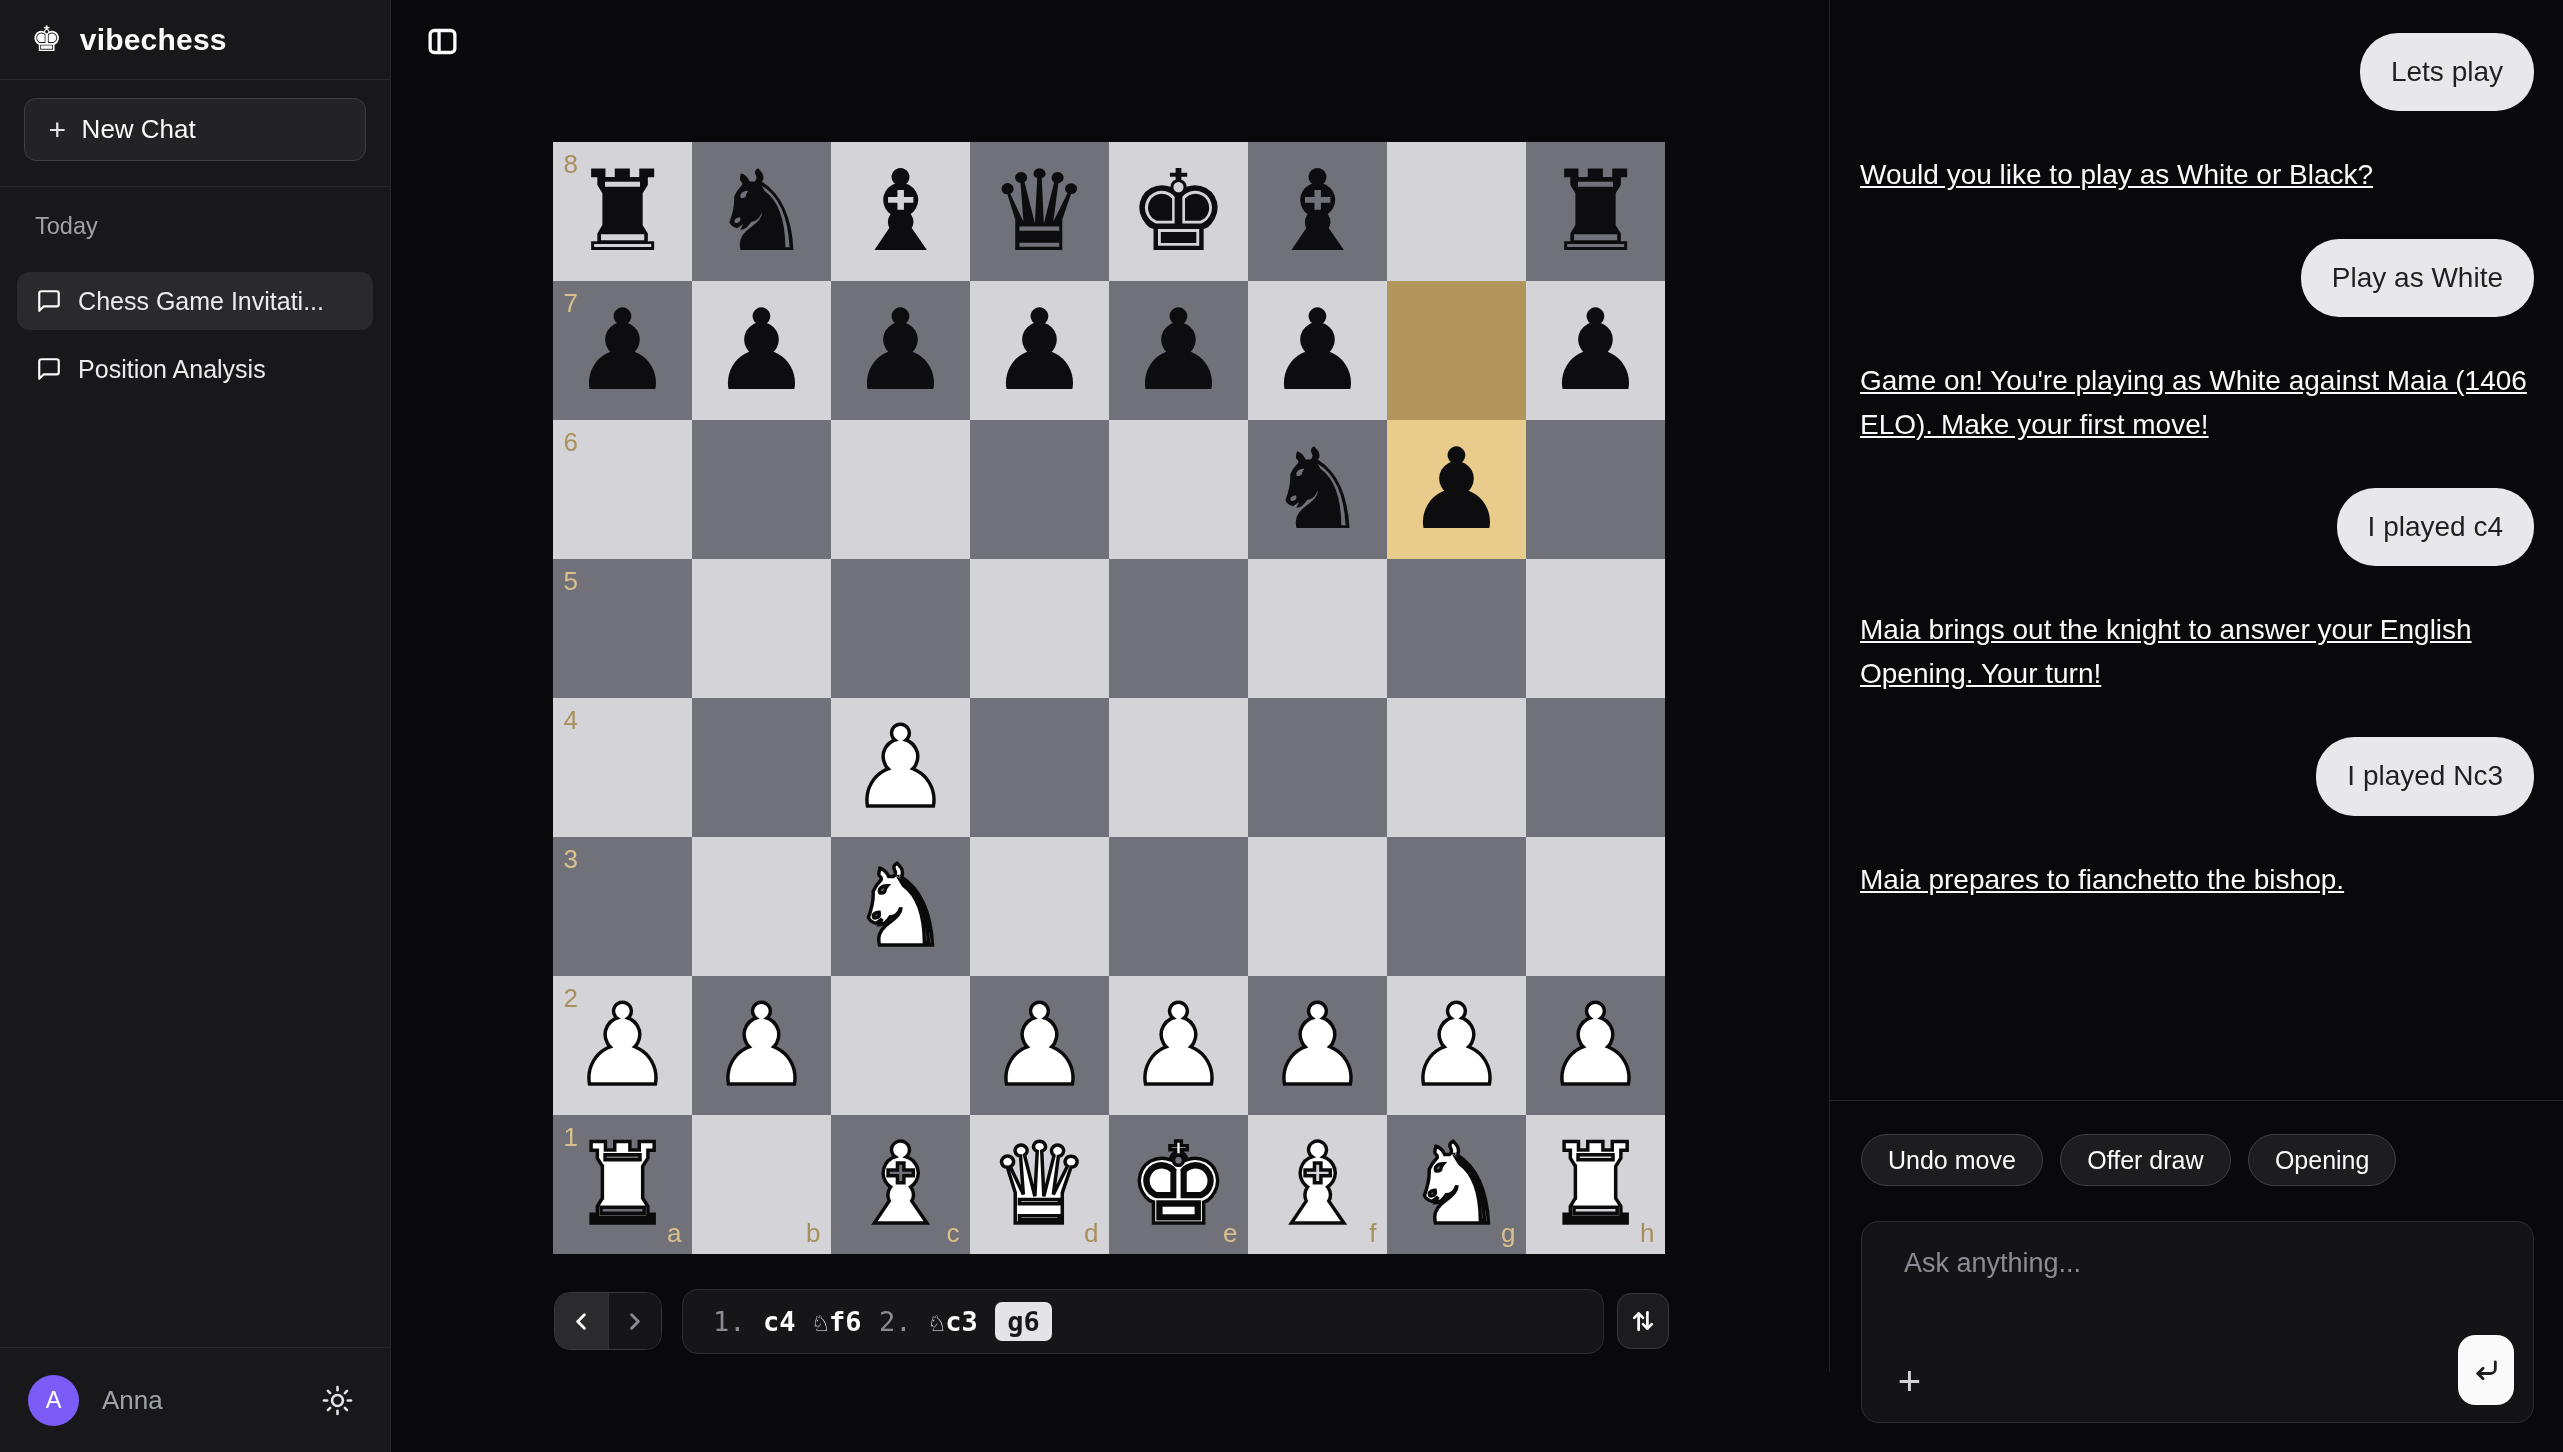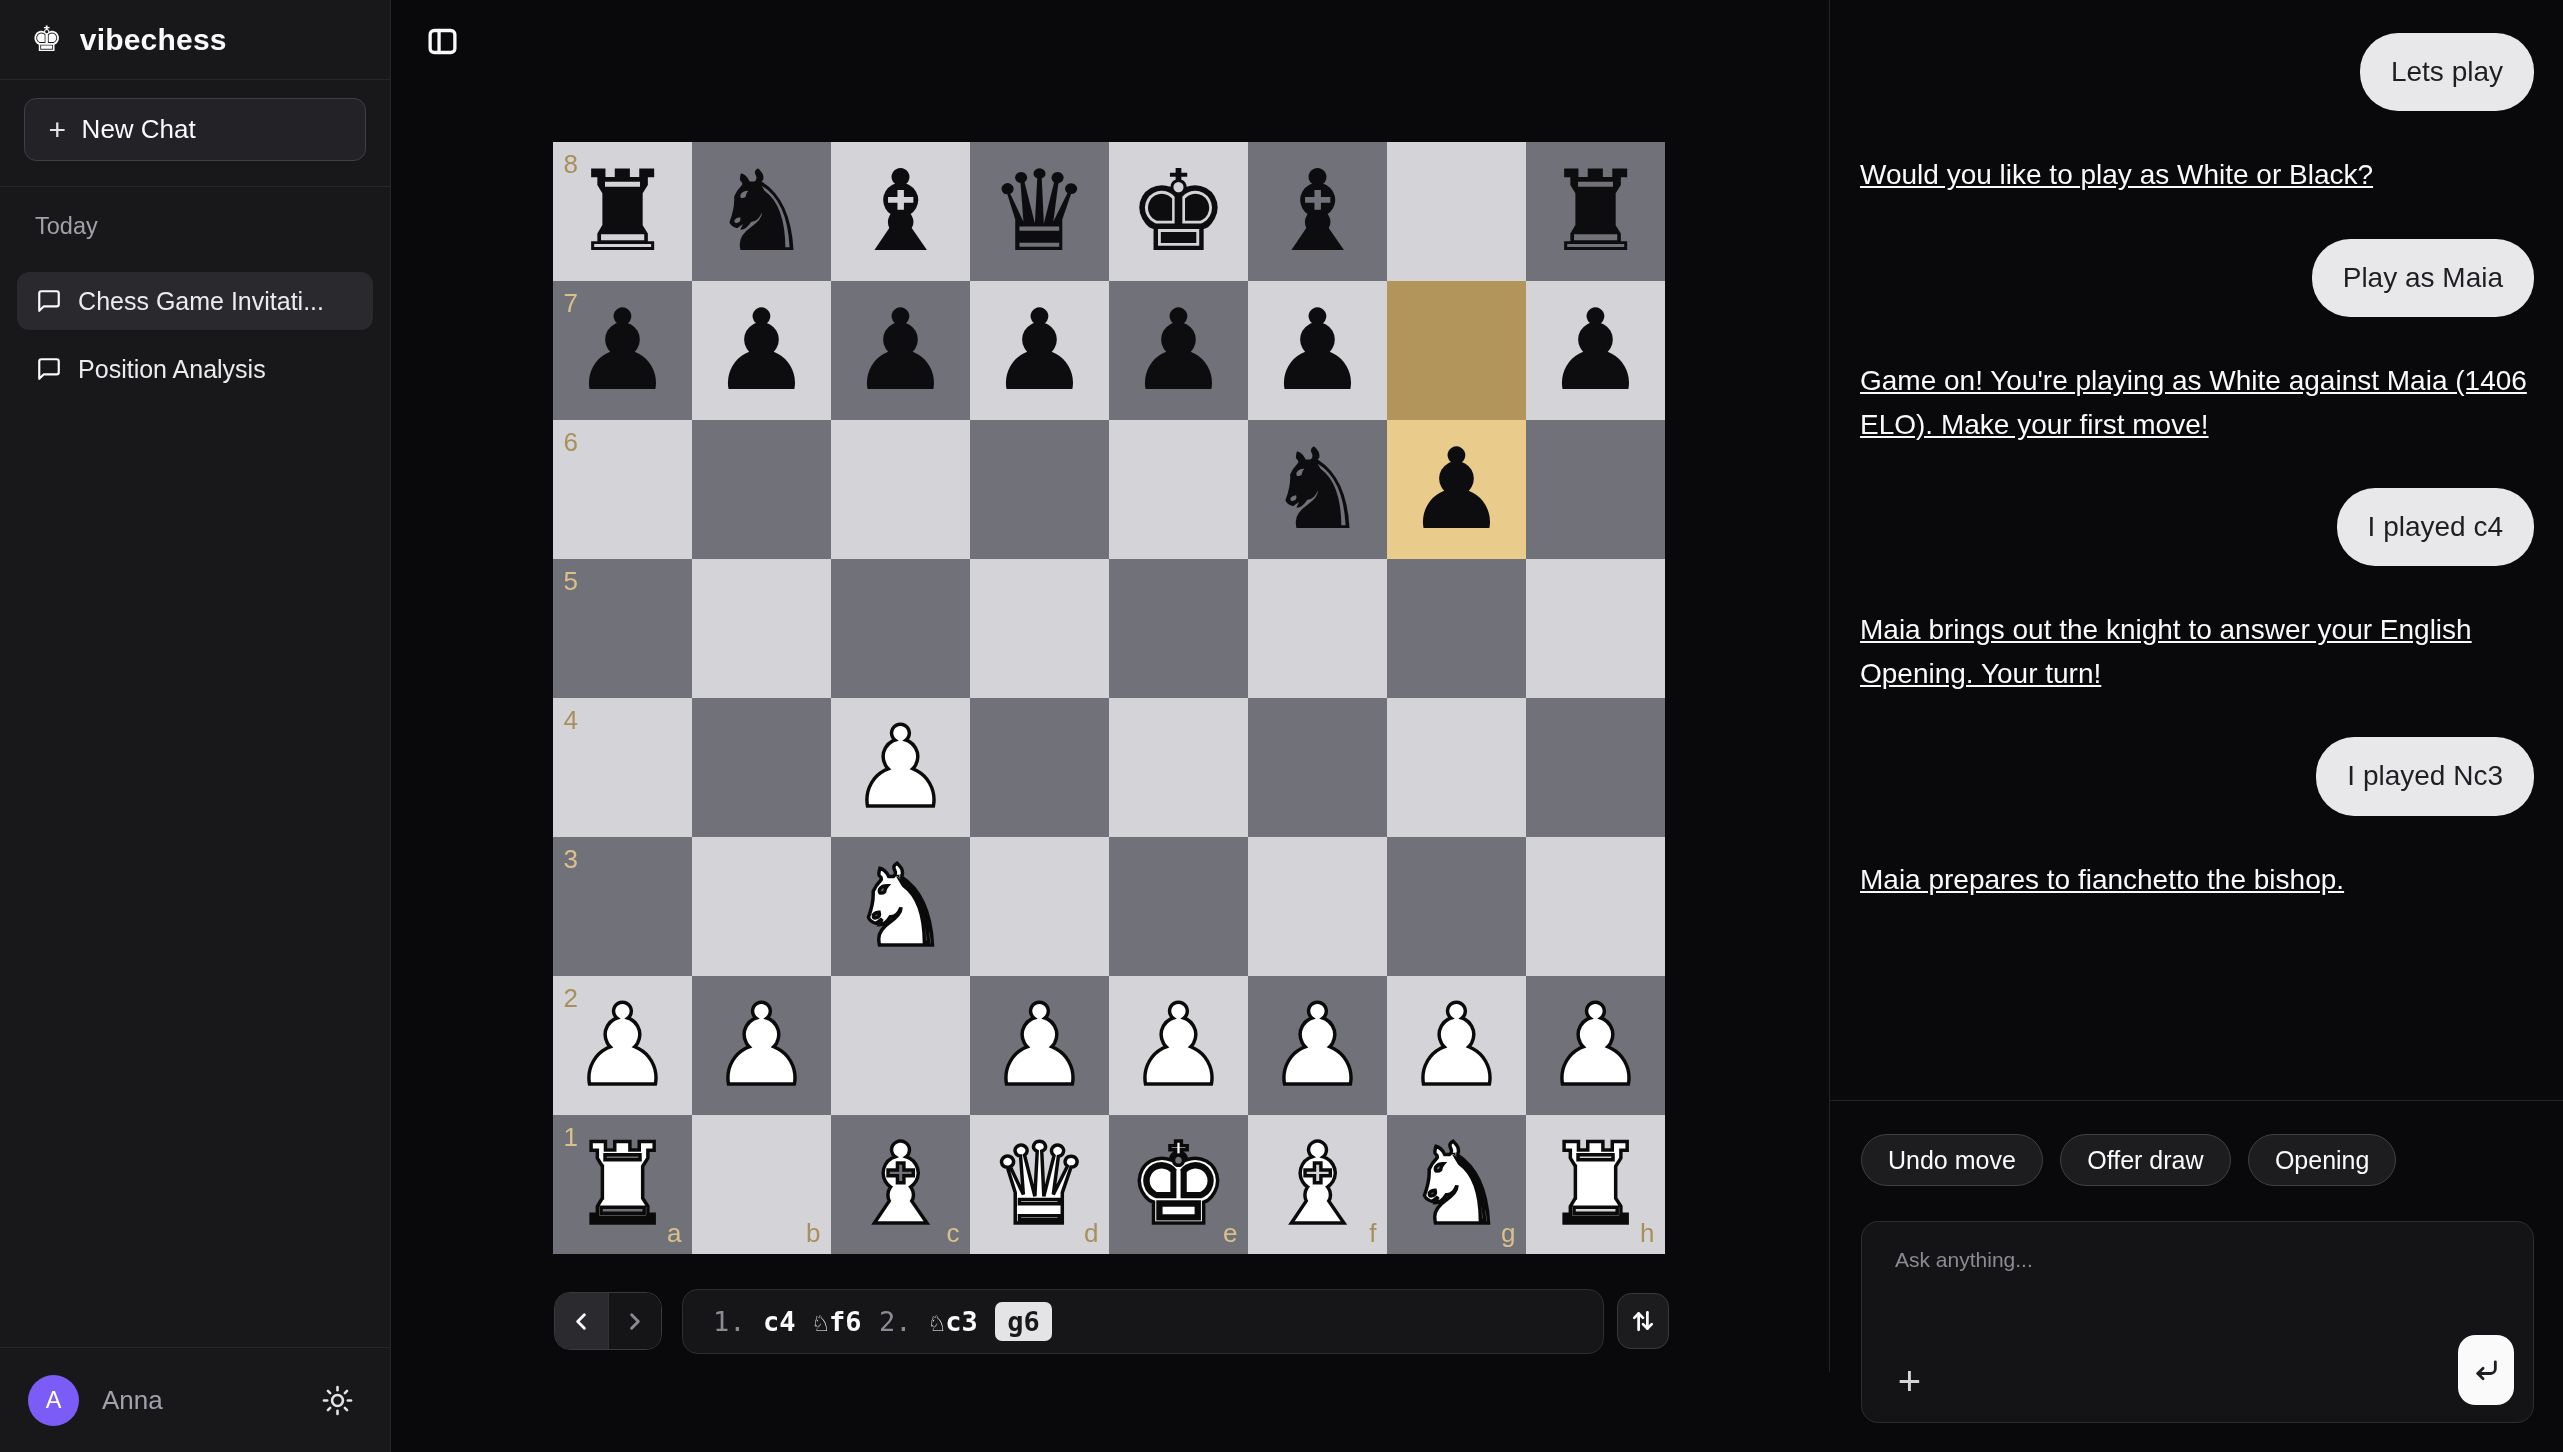--- a/index.html
+++ b/index.html
@@ -84,23 +84,23 @@
   .assistant-text { color:#fafafa; font-size:28px; line-height:1.55; max-width:680px;text-decoration:underline; }
 
   .actions { position:absolute; left:0; top:1100px; width:734px; height:119px;
              border-top:0.9px solid #232327; display:flex; align-items:center; gap:17.4px; padding:16px 31px; }
   .action-pill { height:52px; display:flex; align-items:center; padding:0 26px;
                  background:#1d1d20; border:0.9px solid #3f3f46; border-radius:871px;
                  color:#fafafa; font-size:25px; cursor:pointer; white-space:nowrap; }
 
   .composer { position:absolute; left:31px; top:1221px; width:673px; height:202px;
               background:#141416; border:0.9px solid #2e2e32; border-radius:17.4px; }
-  .composer textarea { position:absolute; left:3px; top:0; width:100%; height:122px;
+  .composer textarea { position:absolute; left:12px; top:0; width:100%; height:122px;
               background:transparent; border:none; outline:none; resize:none;
-              font-family:"Liberation Sans",sans-serif; font-size:21px; color:#fafafa;
+              font-family:"Liberation Sans",sans-serif; font-size:27px; color:#fafafa;
               padding:26px 30px; }
   .composer textarea::placeholder { color:#8b8b93; }
   .attach-btn { position:absolute; left:23px; bottom:15.7px; width:49px; height:49px;
                 display:flex; align-items:center; justify-content:center;
                 color:#d4d4d8; font-size:40px; font-weight:300; cursor:pointer; }
   .send-btn { position:absolute; right:19px; bottom:17.4px; width:56px; height:70px;
               background:#fafafa; border-radius:17.4px; display:flex; align-items:center;
               justify-content:center; color:#1f1f23; cursor:pointer; }
 </style>
 </head>
@@ -348,21 +348,21 @@
 
   <div class="chat">
     <div class="messages">
       <div class="msg-row user">
         <div class="bubble">Lets play</div>
       </div>
       <div class="msg-row">
         <div class="assistant-text">Would you like to play as White or Black?</div>
       </div>
       <div class="msg-row user">
-        <div class="bubble">Play as Maia</div>
+        <div class="bubble">Play as White</div>
       </div>
       <div class="msg-row">
         <div class="assistant-text">Game on! You're playing as White against Maia (1406 ELO). Make your first move!</div>
       </div>
       <div class="msg-row user">
         <div class="bubble">I played c4</div>
       </div>
       <div class="msg-row">
         <div class="assistant-text">Maia brings out the knight to answer your English Opening. Your turn!</div>
       </div>

